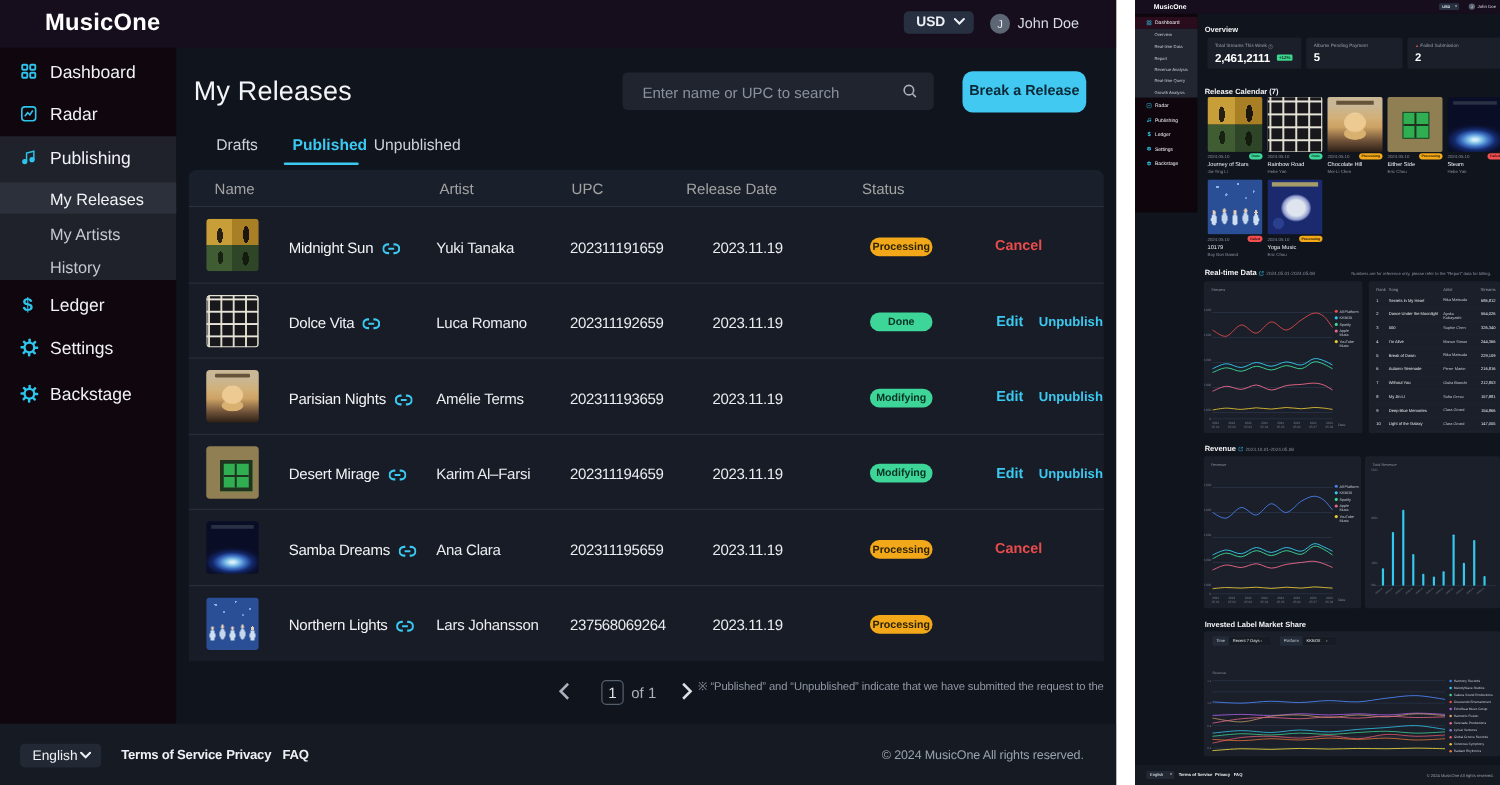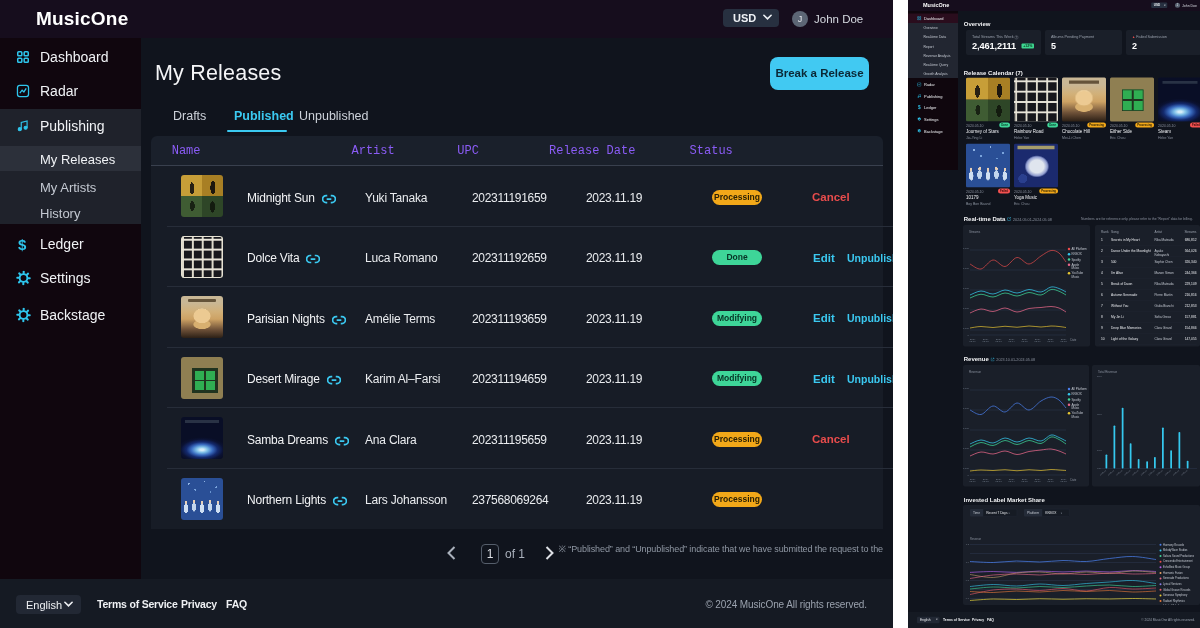--- a/index.html
+++ b/index.html
@@ -27,23 +27,23 @@
   #search { position:absolute; left:357px; top:20px; width:249px; height:30px; background:#1f242e; border-radius:4px; }
   #search .ph { position:absolute; left:16px; top:8.5px; font-size:12px; color:#8a919e; }
   #search svg { position:absolute; right:12px; top:8px; }
   #crbtn { position:absolute; left:629px; top:19px; width:99px; height:33px; background:#41c9f2; border-radius:8px; color:#0b2836; font-size:11.5px; font-weight:bold; text-align:center; line-height:33px; white-space:nowrap; }
   .tab { position:absolute; top:71px; font-size:12.5px; color:#cdd2da; white-space:nowrap; }
   .tab.on { color:#3bc9f1; font-weight:bold; }
   #tabline { position:absolute; left:86px; top:91.5px; width:60px; height:2px; background:#3bc9f1; border-radius:1px; }
   
   #tbl { position:absolute; left:10px; top:98px; width:732px; height:393px; }
   #thead { position:absolute; left:0; top:0; width:732px; height:30px; background:#1a202b; border-radius:6px 6px 0 0; border-bottom:1px solid #39404e; }
-  #thead div { position:absolute; top:8px; font-size:12px; color:#8b5cf6;font-family:Liberation Mono, monospace; }
+  #thead div { position:absolute; top:8px; font-size:12px; color:#a3a3a3; }
   #tbody { position:absolute; left:0; top:30px; width:732px; height:363px; background:#171c26; }
-  .row { position:absolute; left:16px; width:732px; height:60.5px; border-bottom:1px solid #272d39; }
+  .row { position:absolute; left:0; width:732px; height:60.5px; border-bottom:1px solid #272d39; }
   .row .art { position:absolute; left:14px; top:9px; width:42px; height:42px; border-radius:3px; overflow:hidden; }
   .row .nm { position:absolute; left:80px; top:24.5px; font-size:12px; letter-spacing:-0.2px; color:#f2f3f5; white-space:nowrap; }
   .row .lnk { margin-left:7px; vertical-align:-2px; }
   .row .ar { position:absolute; left:198px; top:24.5px; font-size:12px; letter-spacing:-0.2px; color:#eaecef; white-space:nowrap; }
   .row .up { position:absolute; left:305px; top:24.5px; font-size:12px; letter-spacing:-0.3px; color:#eaecef; }
   .row .dt { position:absolute; left:419px; top:24.5px; font-size:12px; letter-spacing:-0.3px; color:#eaecef; }
   .pill { position:absolute; left:545px; top:23.5px; height:15px; border-radius:8px; font-size:8.5px; font-weight:bold; width:50px; text-align:center; line-height:15px; }
   .pill.or { background:#f2a819; color:#2b2105; }
   .pill.gr { background:#3ed598; color:#073325; }
   .act1 { position:absolute; left:645px; top:25px; font-size:11.5px; font-weight:bold; color:#e84c4c; }
@@ -178,20 +178,27 @@
             <rect x="10.7" y="0.5" width="3.2" height="5.2" rx="1.2" transform="rotate(270 12 12)"></rect>
             <rect x="10.7" y="0.5" width="3.2" height="5.2" rx="1.2" transform="rotate(315 12 12)"></rect>
           </g>
           <circle cx="12" cy="12" r="6.2" fill="none" stroke="#2ec5ec" stroke-width="3"></circle>
         </svg>
       <div class="t">Backstage</div>
     </div>
   </div>
   <div id="lmain">
     <h1 class="pgt">My Releases</h1>
+    <div id="search">
+        <span class="ph">Enter name or UPC to search</span>
+      <svg width="14" height="14" viewBox="0 0 24 24" fill="none" stroke="#aab1bc" stroke-width="2.2">
+          <circle cx="10.5" cy="10.5" r="6.5"></circle>
+          <path d="M15.5 15.5L20 20"></path>
+        </svg>
+    </div>
     <div id="crbtn">Break a Release</div>
     <div class="tab" style="left:32px;">Drafts</div>
     <div class="tab on" style="left:93px;">Published</div>
     <div class="tab" style="left:158px;">Unpublished</div>
     <div id="tabline"></div>
     <div id="tbl">
       <div id="thead">
         <div style="left:20.7px;">Name</div>
         <div style="left:200.5px;">Artist</div>
         <div style="left:306.3px;">UPC</div>

